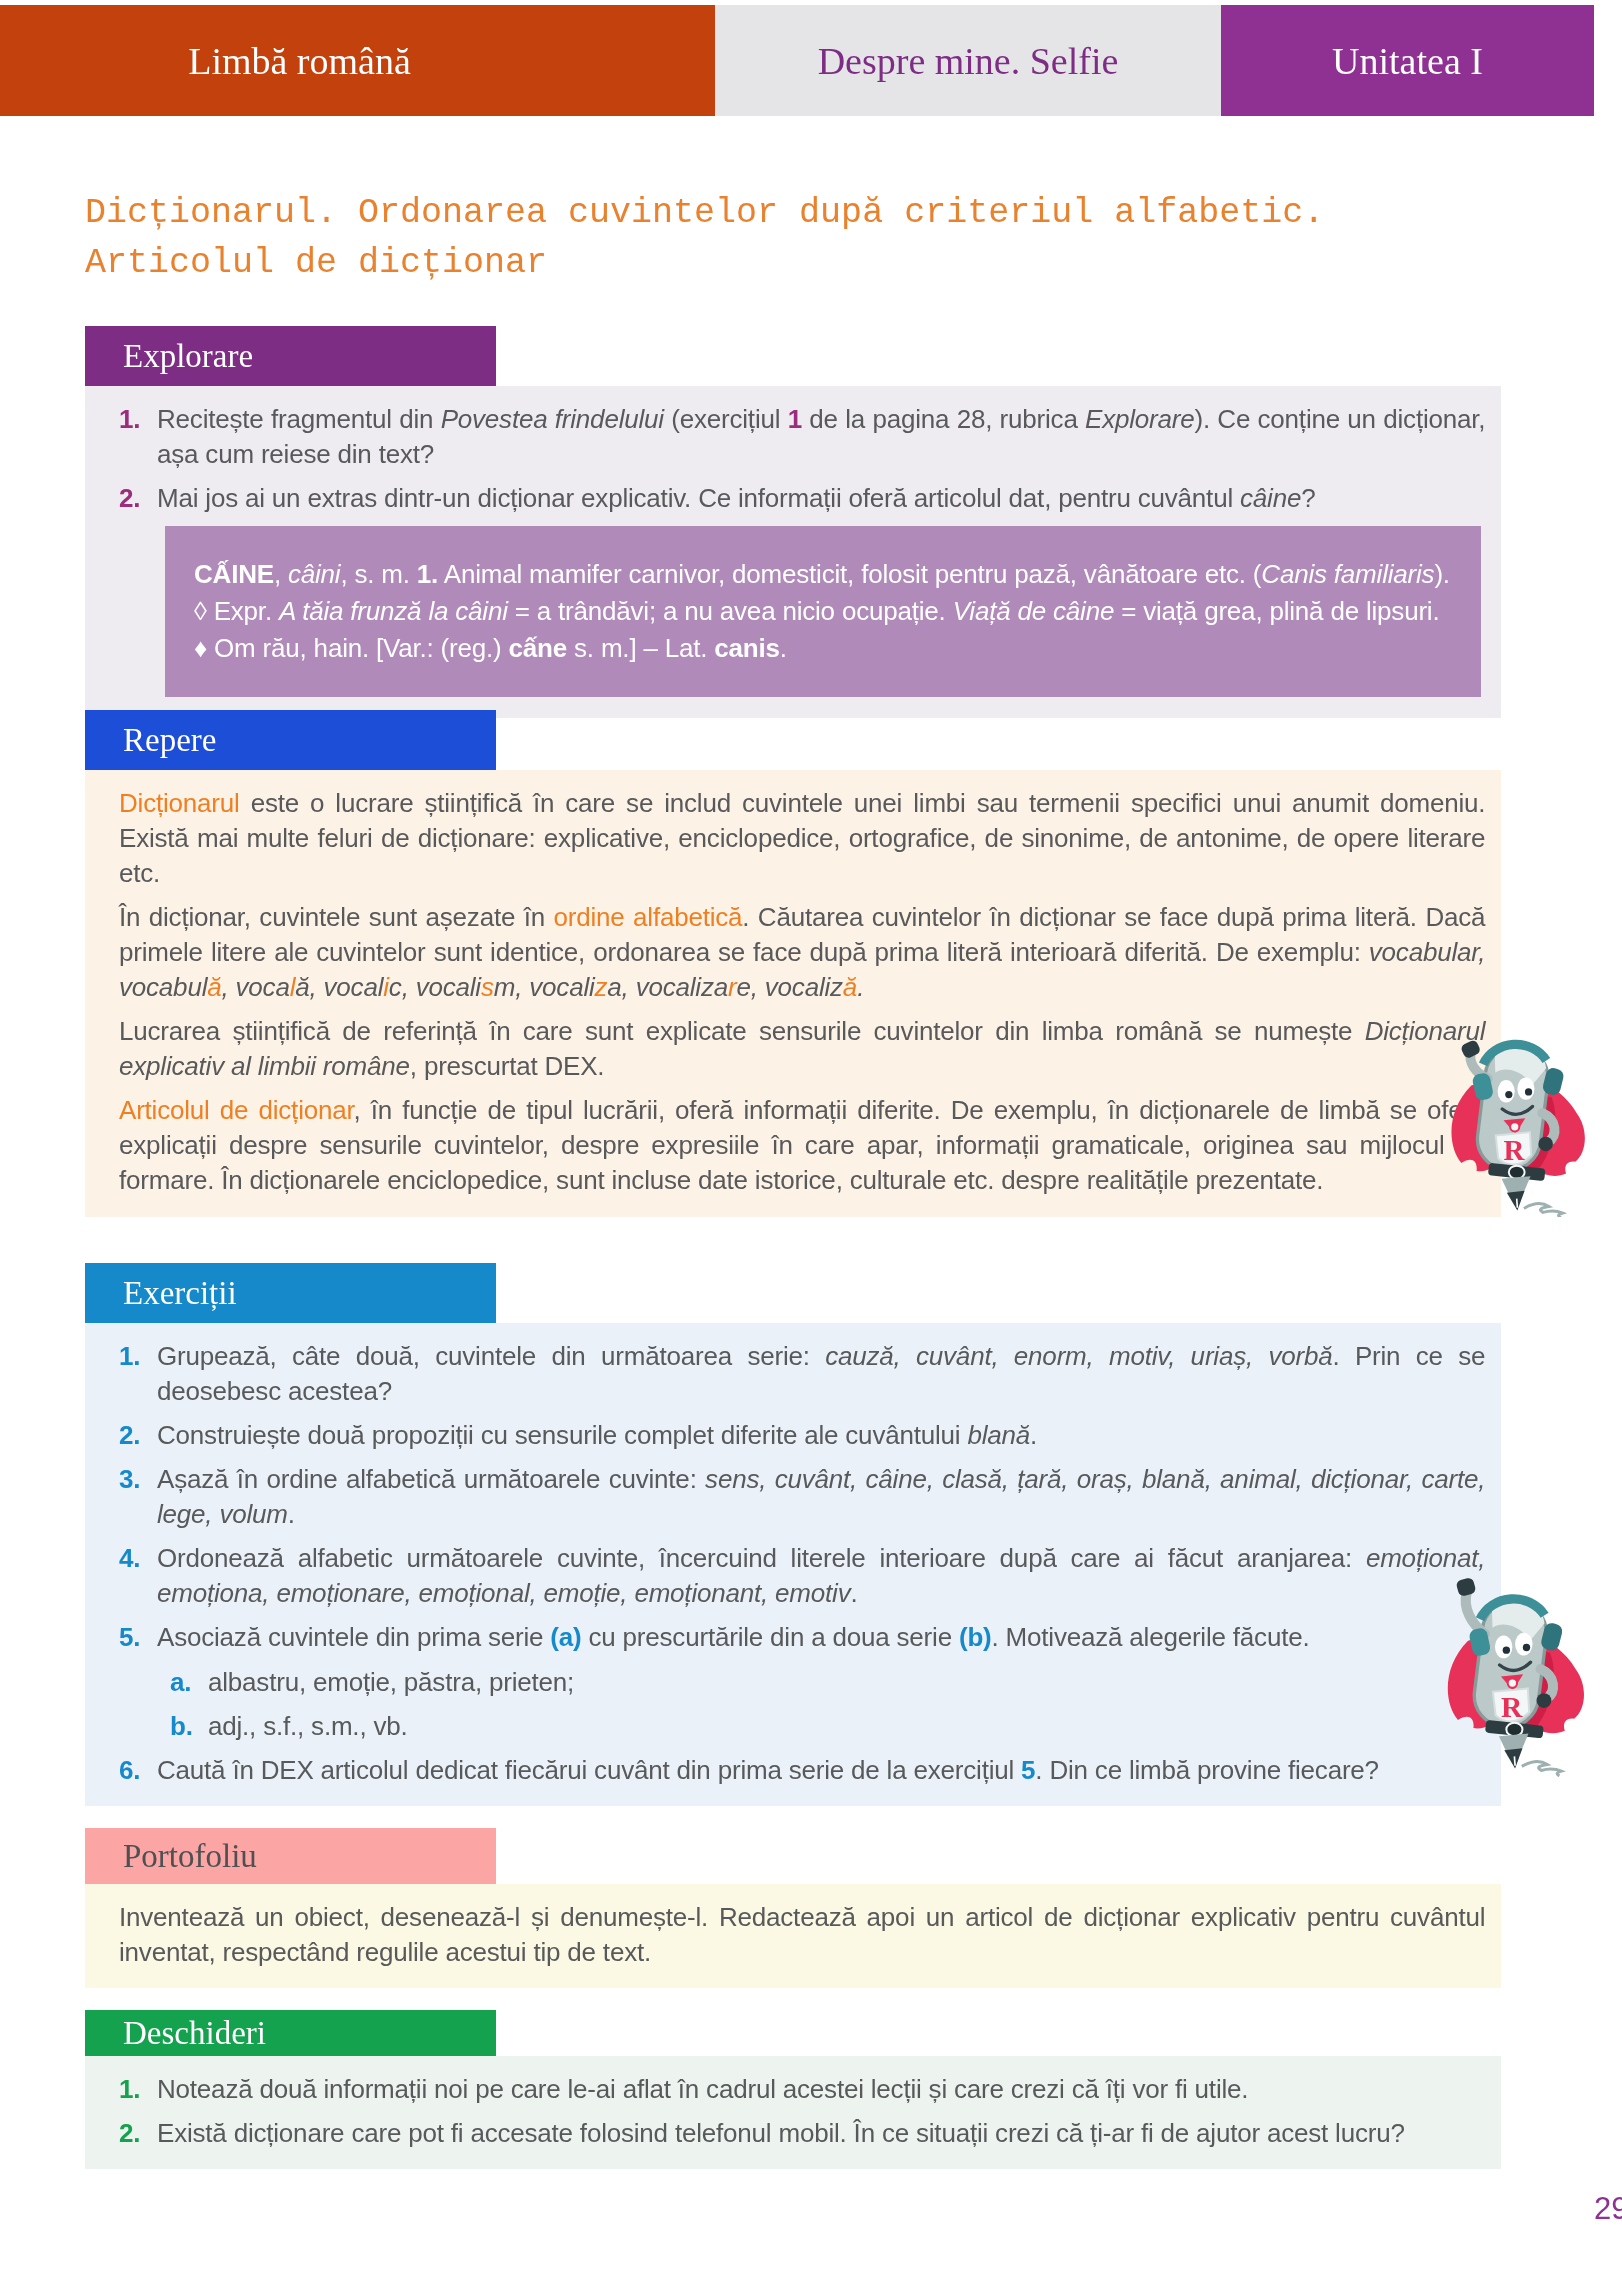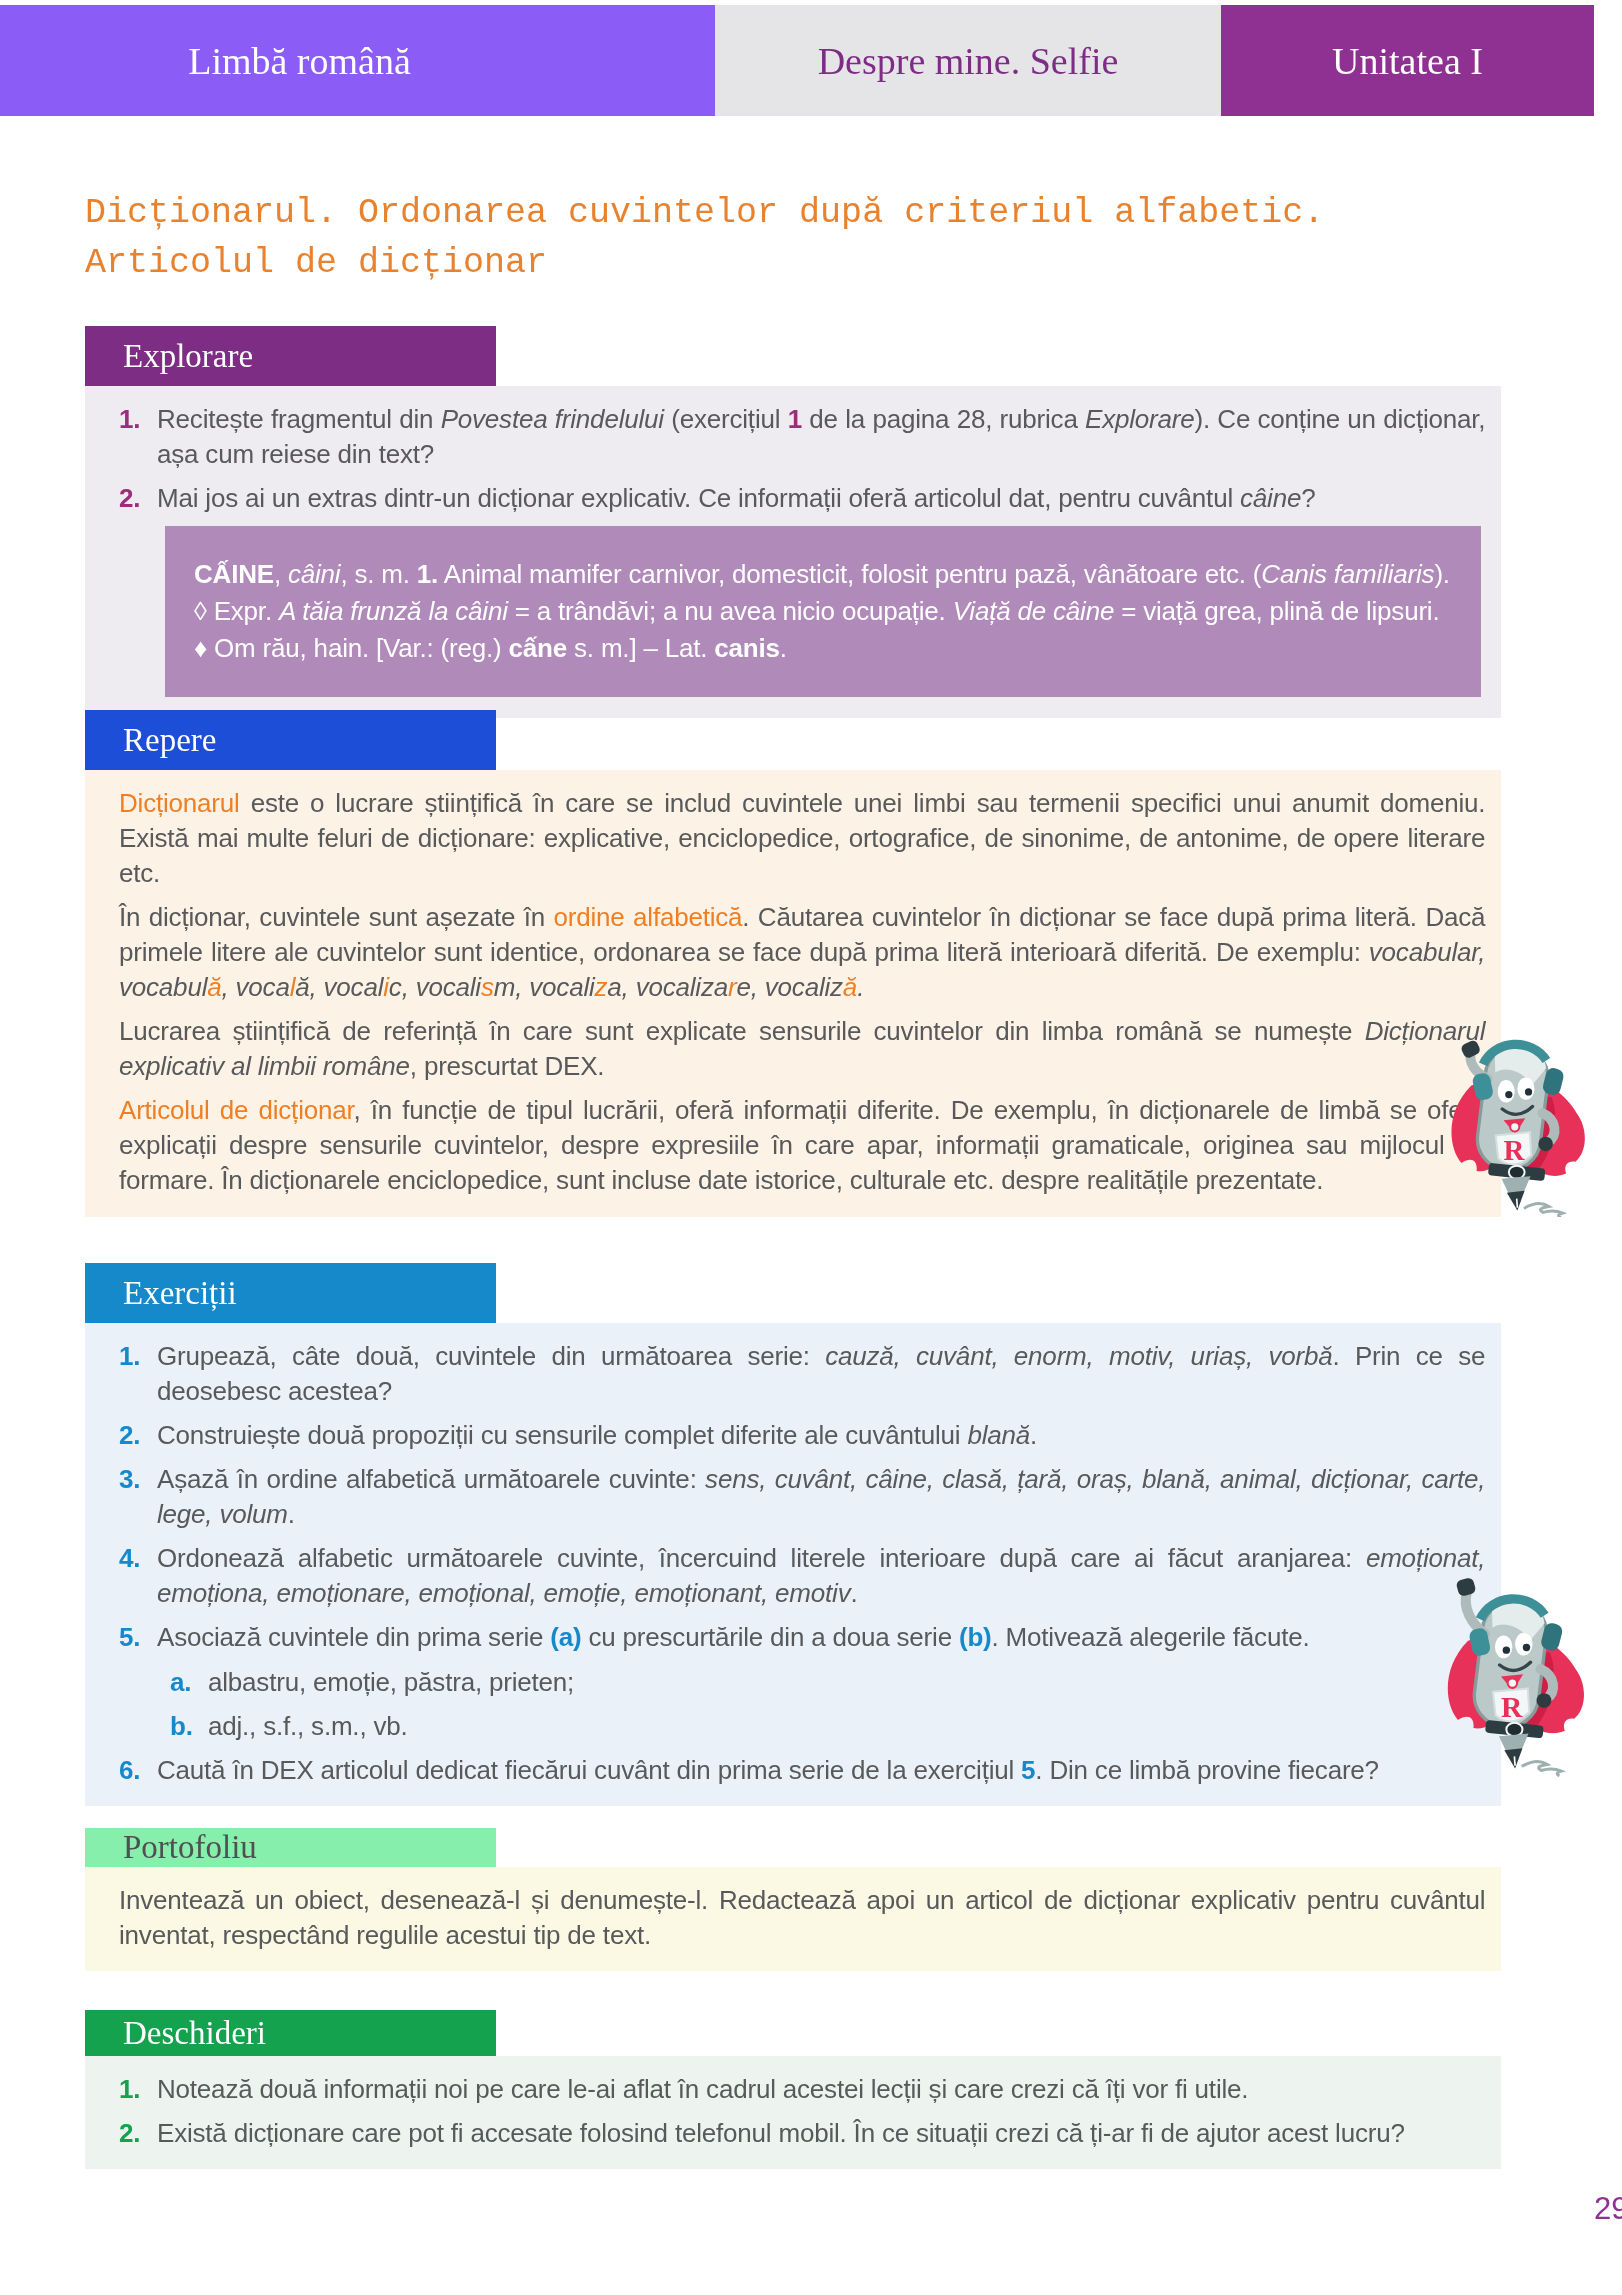--- a/index.html
+++ b/index.html
@@ -2,38 +2,38 @@
 <html style="font-size:10.5px"><head>
 <meta charset="utf-8">
 <style>
   html,body{margin:0;padding:0;background:#ffffff;}
   .page{position:relative;width:1623px;height:2295px;background:#ffffff;overflow:hidden;
         font-family:"Liberation Sans",sans-serif;color:#58595b;}
 
   
   .header{position:absolute;top:5.2px;left:0;width:1623px;height:111px;display:flex;}
   .hdr{display:flex;align-items:center;font-family:"Liberation Serif",serif;font-size:38px;}
-  .hdr-subject{width:715px;background:#8b5cf6;color:#ffffff;justify-content:center;padding-right:116px;box-sizing:border-box;}
+  .hdr-subject{width:715px;background:#c2410c;color:#ffffff;justify-content:center;padding-right:116px;box-sizing:border-box;}
   .hdr-chapter{width:506px;background:#e5e5e7;color:#7e2d85;justify-content:center;}
   .hdr-unit{width:373px;background:#8f3193;color:#ffffff;justify-content:center;}
 
   
   .title{position:absolute;top:188px;left:85px;font-family:Liberation Mono, monospace;
          font-size:35px;line-height:50px;color:#e8822e;}
 
   
   .section{position:absolute;left:85px;width:1416px;}
   .badge{width:411px;height:60px;display:flex;align-items:center;padding-left:38px;box-sizing:border-box;
          font-family:"Liberation Serif",serif;font-size:33px;color:#ffffff;}
   .content{padding:15.7px 15.7px 18.3px 34px;font-size:26px;line-height:35px;letter-spacing:-0.2px;text-align:justify;}
 
   #explorare{top:326px;} #explorare .badge{background:#7e2d85;} #explorare .content{background:#eeebf1;}
   #repere{top:710px;}   #repere .badge{background:#1d4ed8;}   #repere .content{background:#fdf2e6;}
   #exercitii{top:1263px;}#exercitii .badge{background:#1689cb;}#exercitii .content{background:#eaf1f8;}
-  #portofoliu{top:1828px;}#portofoliu .badge{background:#86efac;color:#4f5052;height:39px;}
+  #portofoliu{top:1828px;}#portofoliu .badge{background:#fca5a5;color:#4f5052;height:56px;}
   #portofoliu .content{background:#fbf8e3;}
   #deschideri{top:2010px;}#deschideri .badge{background:#15a24f;height:46px;}#deschideri .content{background:#edf4ef;}
 
   .item{display:flex;margin-bottom:9.2px;}
   .item:last-child{margin-bottom:0;}
   .num{flex:0 0 38px;font-weight:bold;}
   .body{flex:1;}
   #explorare .num{color:#9c2d7c;}
   #exercitii .num{color:#1689cb;}
   #deschideri .num{color:#15a24f;}

